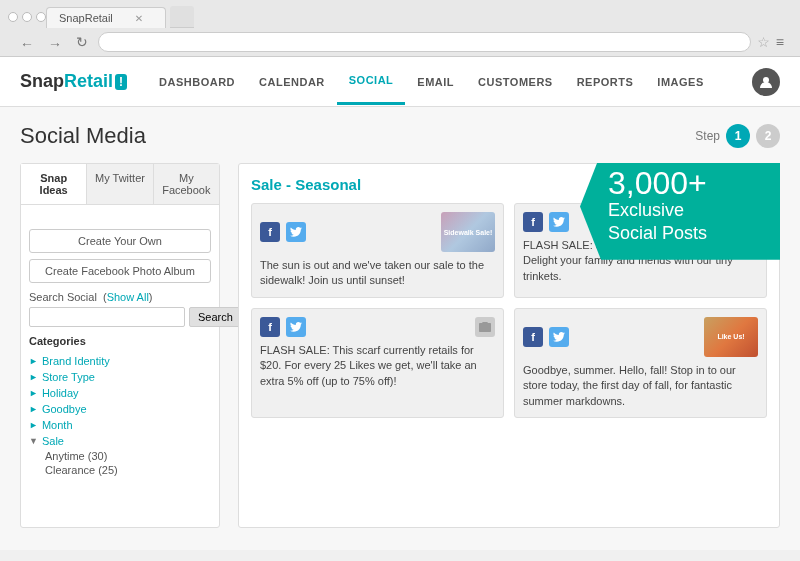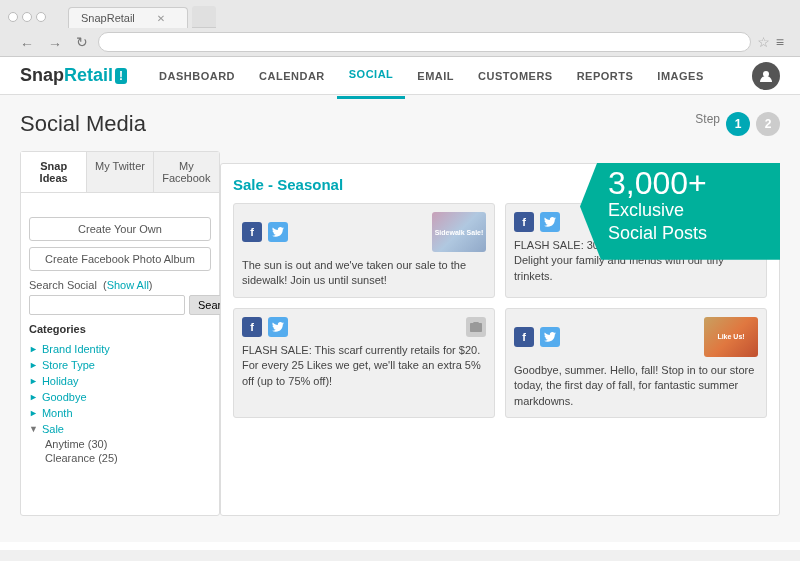--- a/index.html
+++ b/index.html
@@ -41,21 +41,20 @@
       border: 1px solid #ccc;
       border-bottom: none;
       padding: 4px 12px;
       font-size: 11px;
       color: #555;
       border-radius: 4px 4px 0 0;
       display: flex;
       align-items: center;
       gap: 22px;
       min-width: 120px;
-      margin-left: 22px;
     }
     .tab-close { color: #999; font-size: 10px; cursor: pointer; }
     .browser-address-bar {
       display: flex;
       align-items: center;
       background: #e8e8e8;
       padding: 4px 8px;
       gap: 6px;
     }
     .nav-btn {
@@ -88,21 +87,21 @@
       overflow: hidden;
     }
 
     
     .top-nav {
       background: #fff;
       border-bottom: 1px solid #ddd;
       display: flex;
       align-items: center;
       padding: 4px 20px;
-      height: 38px;
+      height: 50px;
     }
     .logo {
       display: flex;
       align-items: center;
       margin-right: 20px;
       font-size: 18px;
       font-weight: bold;
       text-decoration: none;
     }
     .logo-snap { color: #333; }
@@ -163,42 +162,42 @@
       justify-content: space-between;
       margin-bottom: 14px;
     }
     .page-title {
       font-size: 22px;
       font-weight: 300;
       color: #333;
     }
     .step-indicators {
       display: flex;
-      align-items: flex-start;
+      align-items: center;
       gap: 6px;
       font-size: 12px;
       color: #777;
     }
     .step-label { font-size: 12px; color: #777; }
     .step-circle {
       width: 24px; height: 24px;
       border-radius: 50%;
       display: flex;
       align-items: center;
       justify-content: center;
       font-size: 12px;
       font-weight: bold;
     }
     .step-circle.active { background: #00a8b5; color: #fff; }
     .step-circle.inactive { background: #ccc; color: #fff; }
 
     
     .main-layout {
       display: flex;
-      gap: 0;
+      gap: 18px;
       height: calc(100% - 50px);
     }
 
     
     .sidebar {
       width: 200px;
       flex-shrink: 0;
       background: #fff;
       border: 1px solid #ddd;
       border-radius: 3px;
@@ -292,21 +291,20 @@
       font-size: 11px;
       color: #555;
       padding: 1px 0;
     }
 
     
     .content-area {
       flex: 1;
       position: relative;
       overflow: hidden;
-      margin-top: 12px;
     }
 
     .section-title {
       font-size: 15px;
       color: #00a8b5;
       font-weight: bold;
       margin-bottom: 10px;
     }
 
     .posts-grid {

